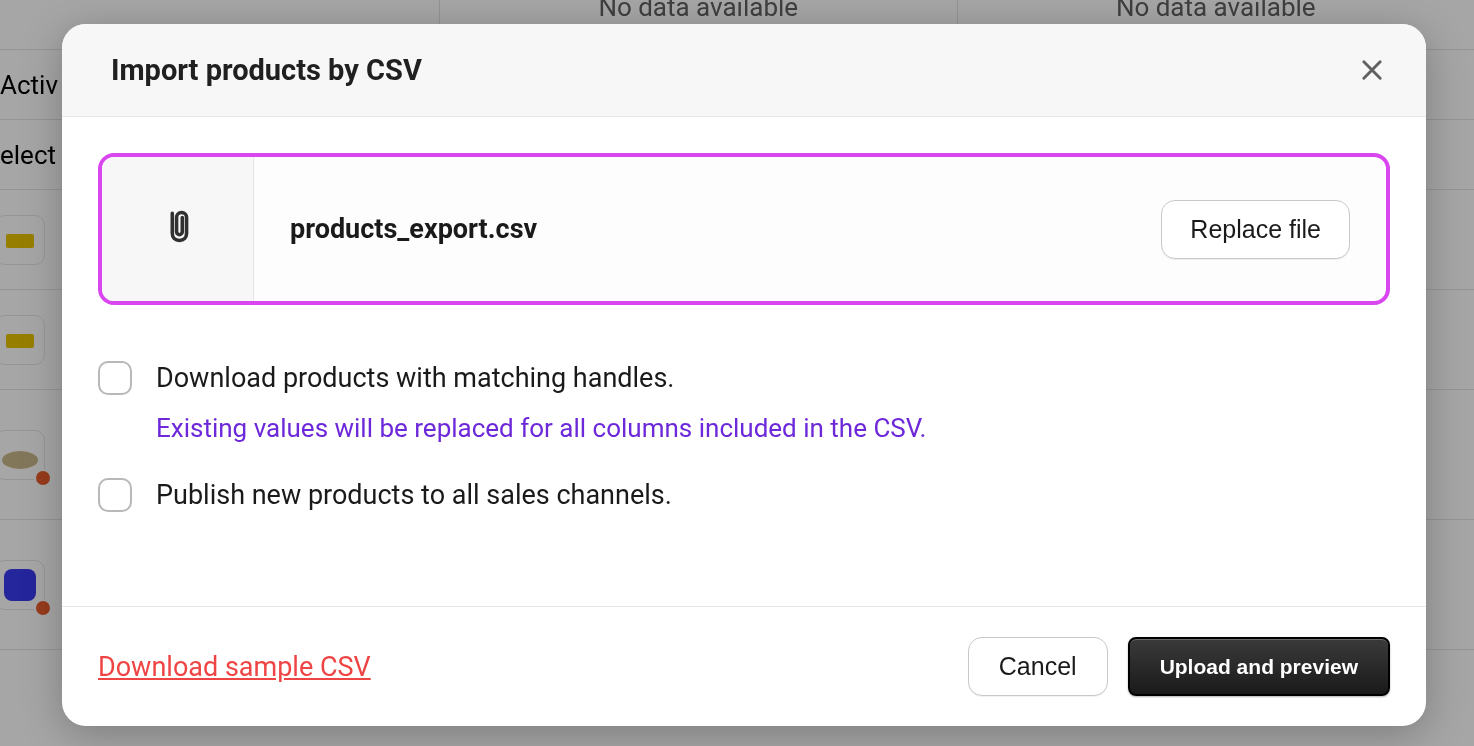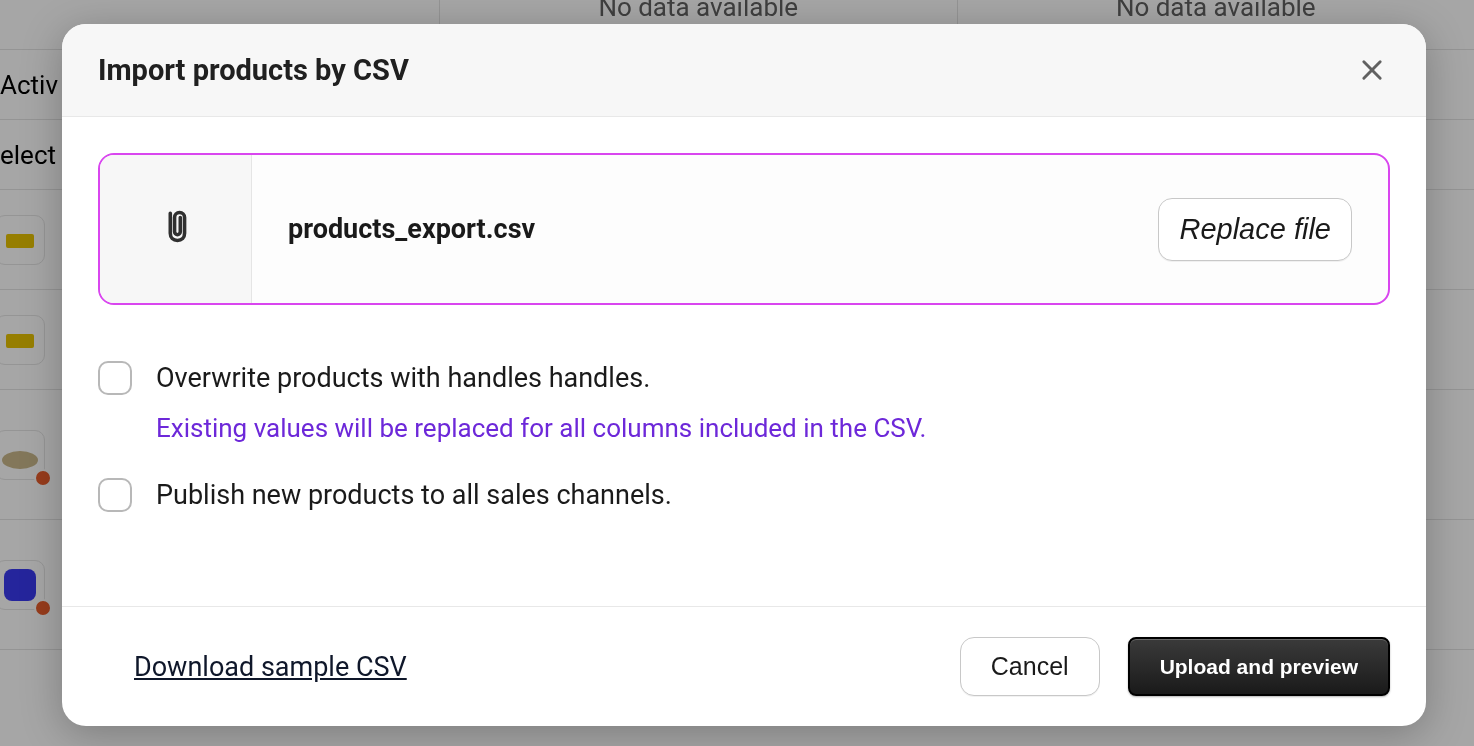--- a/index.html
+++ b/index.html
@@ -119,21 +119,21 @@
       top: 24px;
       bottom: 20px;
       background: #fff;
       border-radius: 24px;
       box-shadow: 0 8px 40px rgba(0,0,0,0.25);
       display: flex;
       flex-direction: column;
       overflow: hidden;
     }
     .modal-header {
-      padding: 28px 36px 28px 36px;
+      padding: 28px 36px 28px 49px;
       display: flex;
       align-items: center;
       justify-content: space-between;
       border-bottom: 1px solid #e8e8e8;
       background: #f7f7f7;
     }
     .modal-title {
       font-size: 29px;
       font-weight: 700;
       color: #202020;
@@ -146,21 +146,21 @@
       color: #616161;
       display: flex;
       align-items: center;
       justify-content: center;
     }
     .modal-body {
       padding: 36px;
       flex: 1;
     }
     .file-card {
-      border: 2px solid #d946ef;
+      border: 4px solid #d946ef;
       border-radius: 16px;
       display: flex;
       align-items: stretch;
       height: 152px;
       overflow: hidden;
       background: #fdfdfd;
     }
     .file-icon-zone {
       width: 152px;
       flex: 0 0 152px;
@@ -179,27 +179,26 @@
     }
     .file-name {
       font-size: 27px;
       font-weight: 700;
       color: #1a1a1a;
     }
     .replace-btn {
       background: #fff;
       border: 1px solid #c8c8c8;
       border-radius: 14px;
-      padding: 14px 20px;
-      font-size: 29px;
+      padding: 14px 28px;
+      font-size: 25px;
       font-weight: 500;
       color: #1a1a1a;
       cursor: pointer;
       box-shadow: 0 1px 0 rgba(0,0,0,0.05);
-      font-style: italic;
     }
     .options {
       margin-top: 56px;
     }
     .option-row {
       display: flex;
       align-items: flex-start;
       gap: 24px;
       margin-bottom: 10px;
     }
@@ -232,29 +231,28 @@
       line-height: 1.3;
     }
     .modal-footer {
       border-top: 1px solid #e8e8e8;
       padding: 30px 36px;
       display: flex;
       align-items: center;
       justify-content: space-between;
     }
     .download-link {
-      color: #0f172a;
+      color: #ef4444;
       font-size: 27px;
       text-decoration: underline;
       cursor: pointer;
-      margin-left: 36px;
     }
     .footer-actions {
       display: flex;
-      gap: 28px;
+      gap: 20px;
     }
     .cancel-btn {
       background: #fff;
       border: 1px solid #c8c8c8;
       border-radius: 14px;
       padding: 14px 30px;
       font-size: 25px;
       font-weight: 500;
       color: #1a1a1a;
       cursor: pointer;
@@ -324,21 +322,21 @@
       <div class="file-info">
         <span class="file-name">products_export.csv</span>
         <button class="replace-btn">Replace file</button>
       </div>
     </div>
 
     <div class="options">
       <div class="option-row">
         <div class="checkbox" role="checkbox" aria-checked="false"></div>
         <div class="option-text">
-          <div class="option-label">Overwrite products with handles handles.</div>
+          <div class="option-label">Download products with matching handles.</div>
           <div class="option-desc">Existing values will be replaced for all columns included in the CSV.</div>
         </div>
       </div>
       <div class="option-row">
         <div class="checkbox" role="checkbox" aria-checked="false"></div>
         <div class="option-text">
           <div class="option-label">Publish new products to all sales channels.</div>
         </div>
       </div>
     </div>

